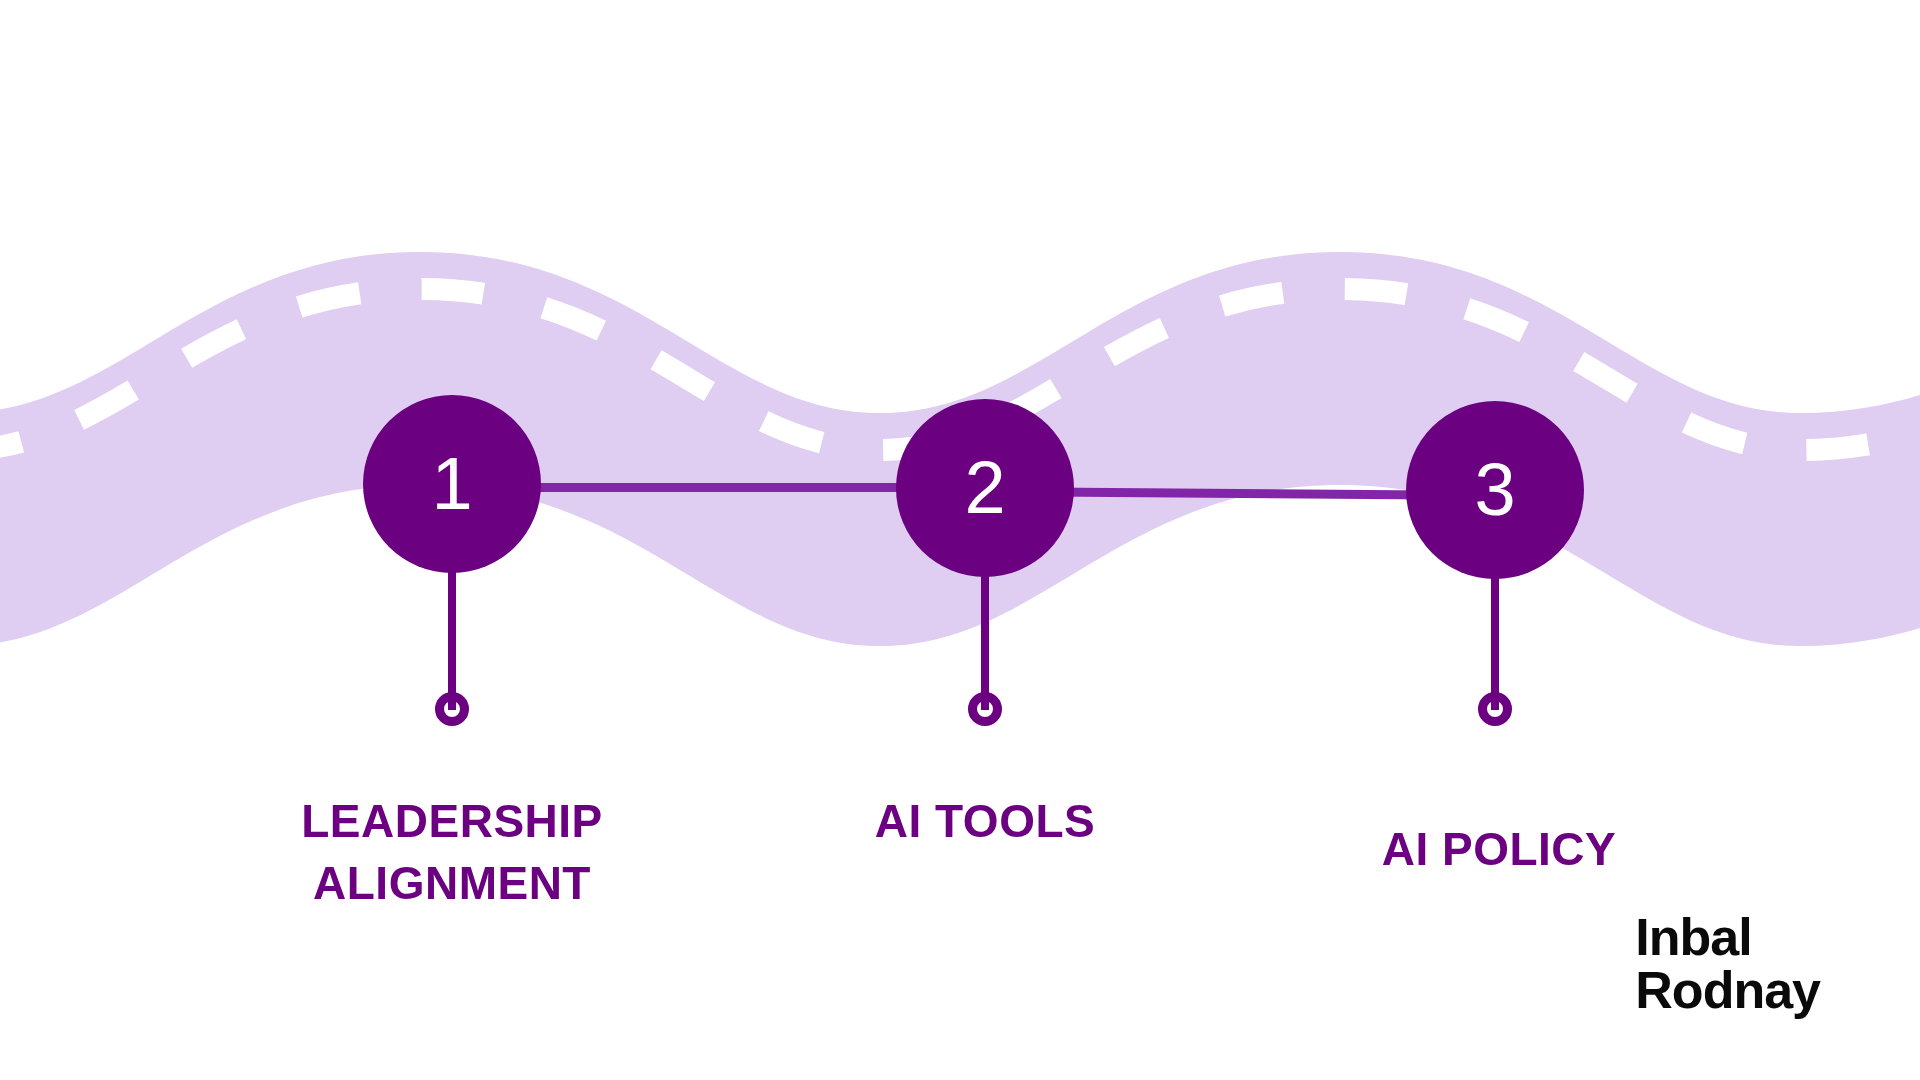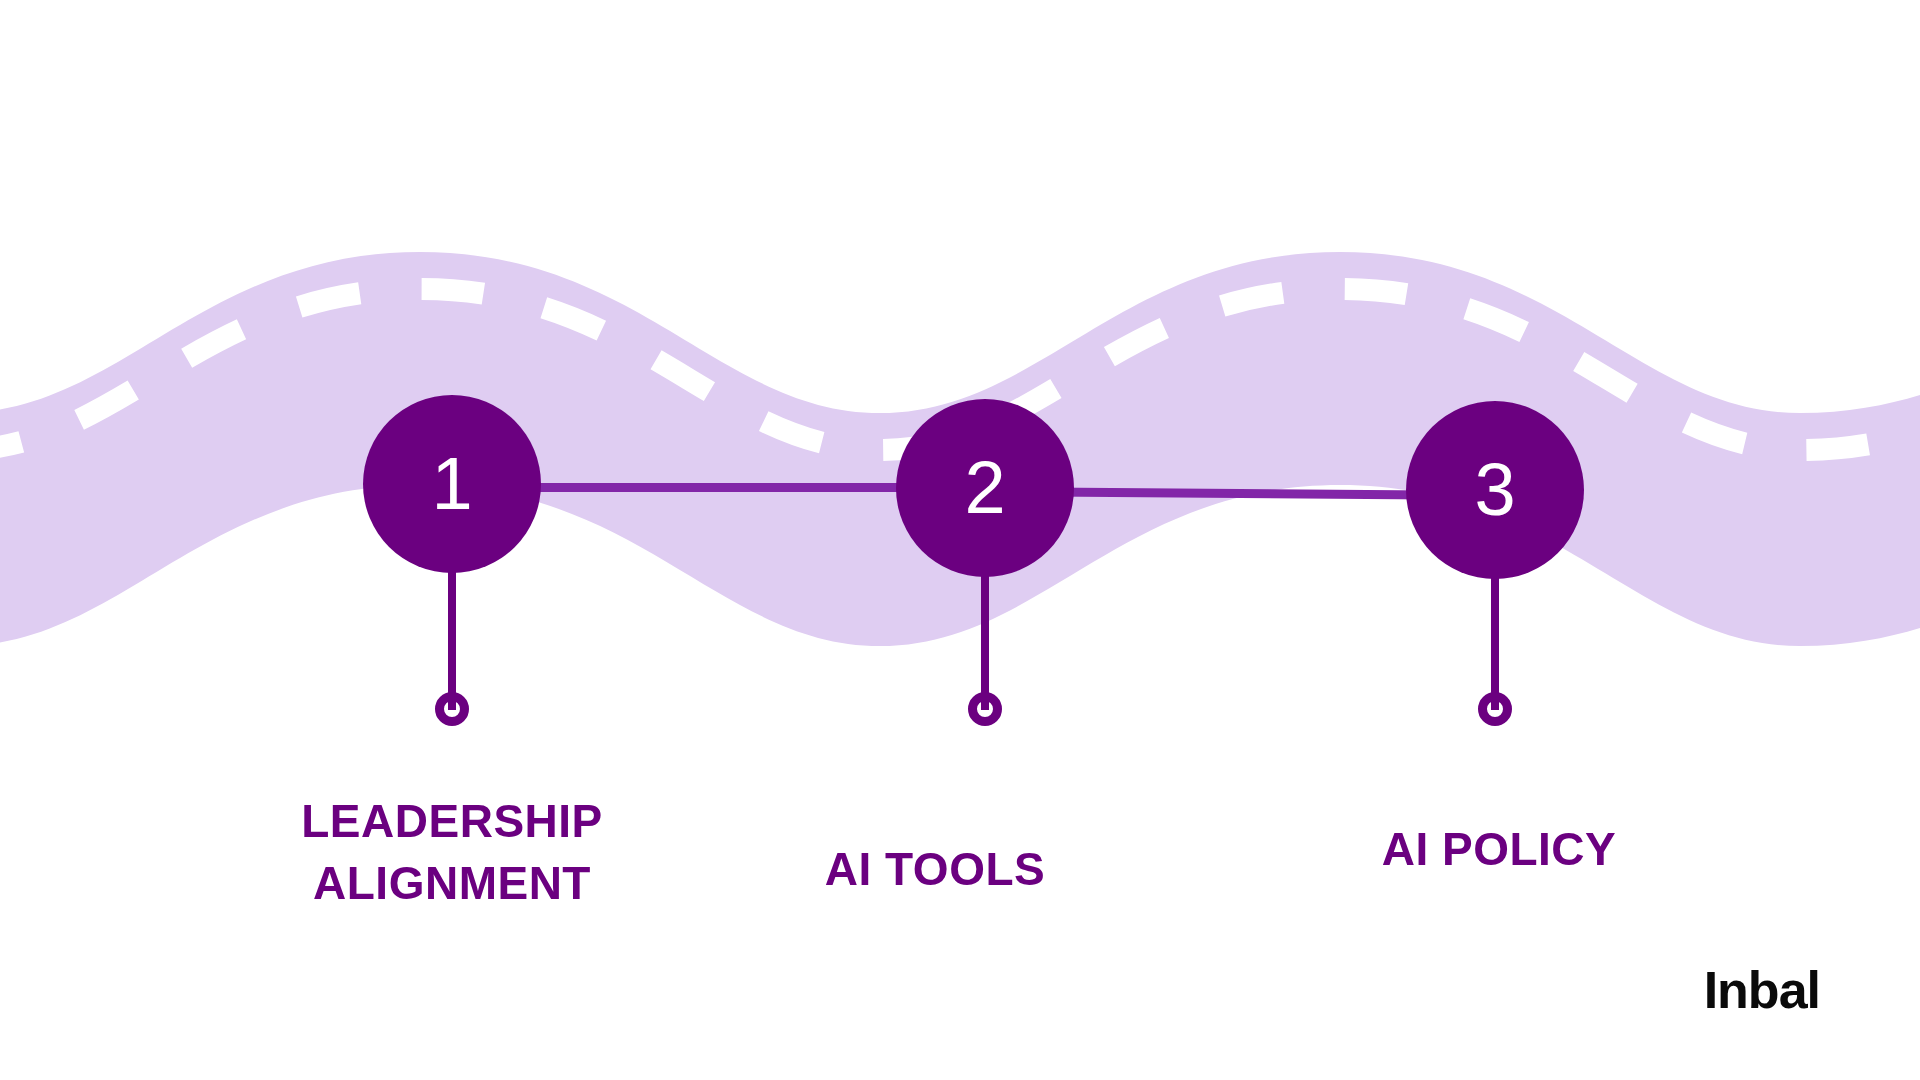--- a/index.html
+++ b/index.html
@@ -160,26 +160,27 @@
     <span class="node-num">1</span>
   </div>
   <div class="step-label" style="left:452px; top:790px;">LEADERSHIP
 ALIGNMENT</div>
 
   <div class="stem" style="left:981px; top:565px; height:145px;"></div>
   <div class="ring" style="left:968px; top:692px;"></div>
   <div class="node-circle" style="left:896px; top:399px;">
     <span class="node-num">2</span>
   </div>
-  <div class="step-label" style="left:935px; top:790px;margin-top:48px;">AI TOOLS</div>
+  <div class="step-label" style="left:985px; top:790px;">AI TOOLS</div>
 
   <div class="stem" style="left:1491px; top:567px; height:143px;"></div>
   <div class="ring" style="left:1478px; top:692px;"></div>
   <div class="node-circle" style="left:1406px; top:401px;">
     <span class="node-num">3</span>
   </div>
   <div class="step-label" style="left:1499px; top:790px;margin-top:28px;">AI POLICY</div>
 
   <div id="brand-logo">
     <div class="brand-line">Inbal</div>
+    <div class="brand-line">Rodnay</div>
   </div>
 
 </div>
 
 </body></html>

